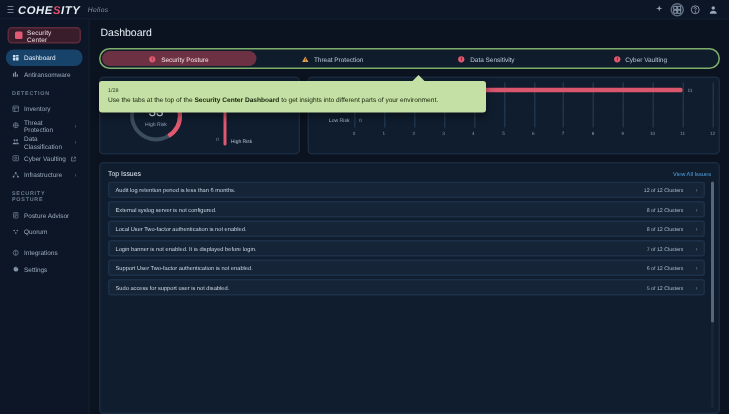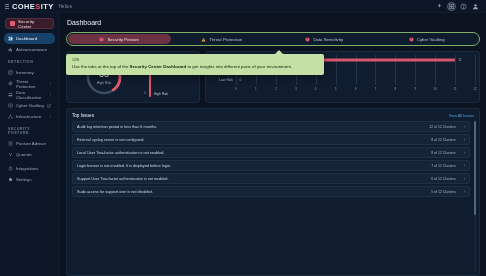--- a/index.html
+++ b/index.html
@@ -8,21 +8,21 @@
     background: #0b1320;
     font-family: "Liberation Sans", sans-serif;
     color: #c6d2e0;
     overflow: hidden;
   }
   .app { position: relative; width: 486px; height: 276px; display: flex; flex-direction: column; }
 
   
   .topbar {
     height: 13px; background: #0d1626; display: flex; align-items: center;
-    padding: 0 5px; flex: 0 0 13px; border-bottom: 1px solid #101c2e;
+    padding: 0 5px; flex: 0 0 13px; border-bottom: 1px solid #101c2e; font-style: italic;
   }
   .logo-grip { width: 4px; height: 5px; margin-right: 3px;
     background: repeating-linear-gradient(to bottom, #6d7c8e 0 1px, transparent 1px 2px); }
   .logo-text { font-size: 7.5px; font-weight: 700; letter-spacing: .4px; color: #e8eef6; }
   .logo-text .accent { color: #e84d6a; }
   .helios { font-size: 4.5px; color: #8795a6; margin-left: 5px; letter-spacing: .2px; }
   .topbar-right { margin-left: auto; display: flex; align-items: center; gap: 5px; padding-right: 2px; }
   .tb-ico { width: 7px; height: 7px; display: block; color: #97a6b8; }
   .tb-ico.boxed { outline: 1px solid #5b6c80; border-radius: 50%; padding: 0; }
 

